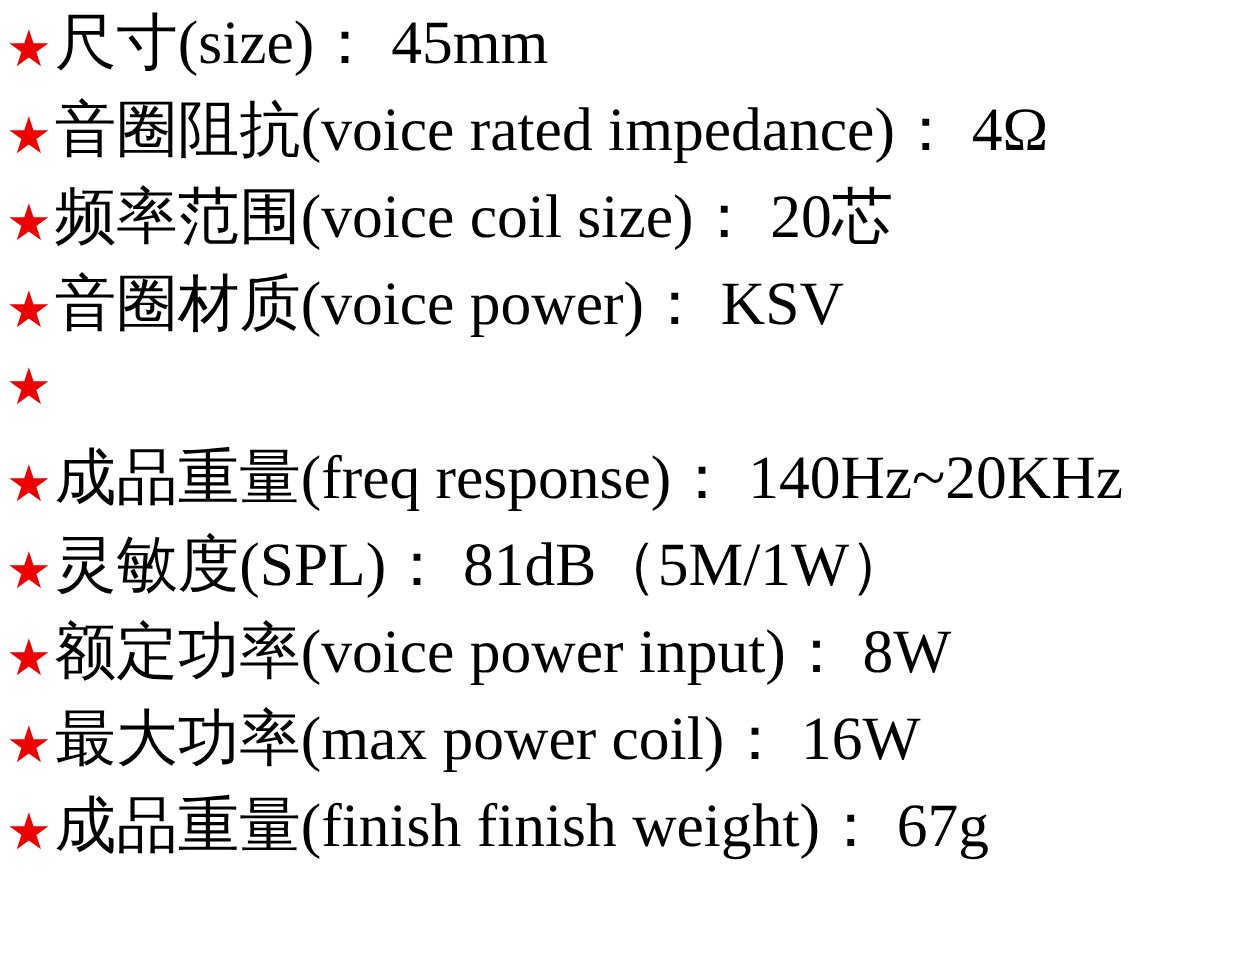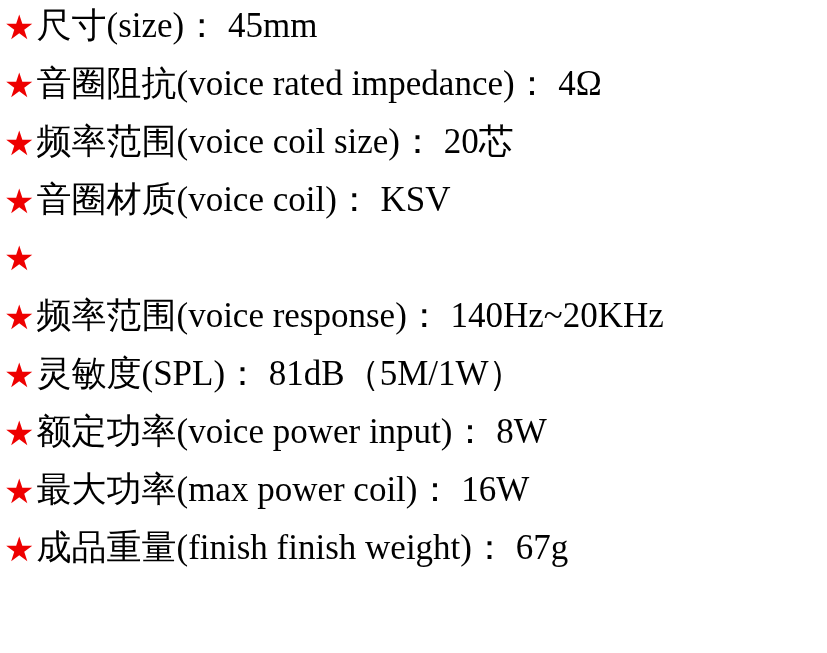--- a/index.html
+++ b/index.html
@@ -27,21 +27,21 @@
   .star-icon {
     color: #ee0000;
     font-size: 34px;
     line-height: 1;
     flex: 0 0 auto;
     margin-right: 2px;
     position: relative;
     top: 2px;
   }
   .spec-text {
-    font-size: 35px;
+    font-size: 41px;
     line-height: 1;
     letter-spacing: 0px;
   }
 </style>
 </head>
 <body>
 
 <div class="spec-sheet">
 
   <div class="spec-row">
@@ -54,30 +54,30 @@
     <span class="spec-text">音圈阻抗(voice rated impedance)：  4Ω</span>
   </div>
 
   <div class="spec-row">
     <span class="star-icon">★</span>
     <span class="spec-text">频率范围(voice coil size)：  20芯</span>
   </div>
 
   <div class="spec-row">
     <span class="star-icon">★</span>
-    <span class="spec-text">音圈材质(voice coil)：  KSV</span>
+    <span class="spec-text">音圈材质(voice power)：  KSV</span>
   </div>
 
   <div class="spec-row">
     <span class="star-icon">★</span>
   </div>
 
   <div class="spec-row">
     <span class="star-icon">★</span>
-    <span class="spec-text">频率范围(voice response)：  140Hz~20KHz</span>
+    <span class="spec-text">成品重量(freq response)：  140Hz~20KHz</span>
   </div>
 
   <div class="spec-row">
     <span class="star-icon">★</span>
     <span class="spec-text">灵敏度(SPL)：  81dB（5M/1W）</span>
   </div>
 
   <div class="spec-row">
     <span class="star-icon">★</span>
     <span class="spec-text">额定功率(voice power input)：  8W</span>

